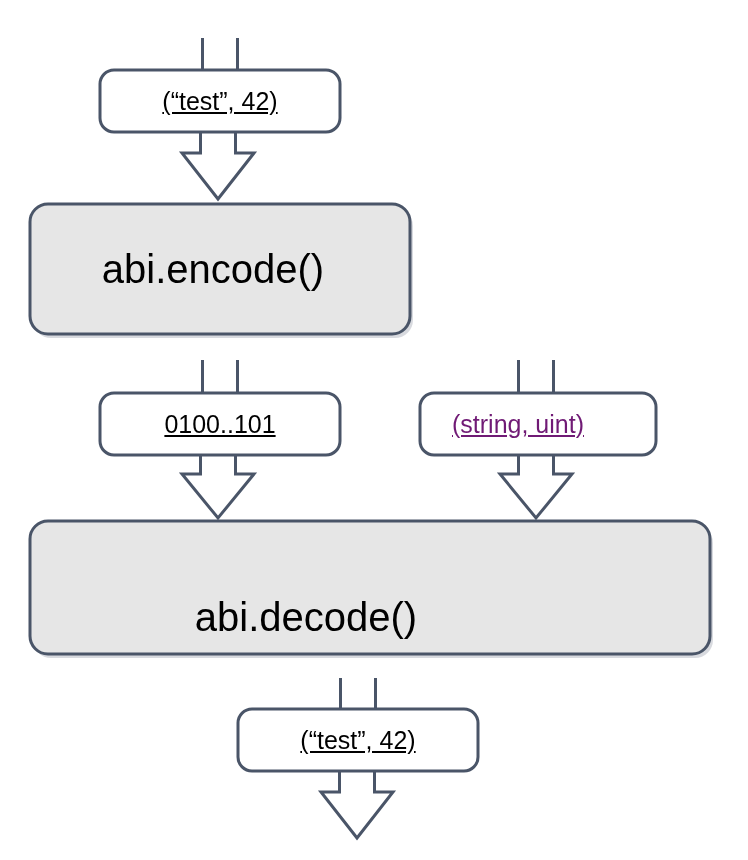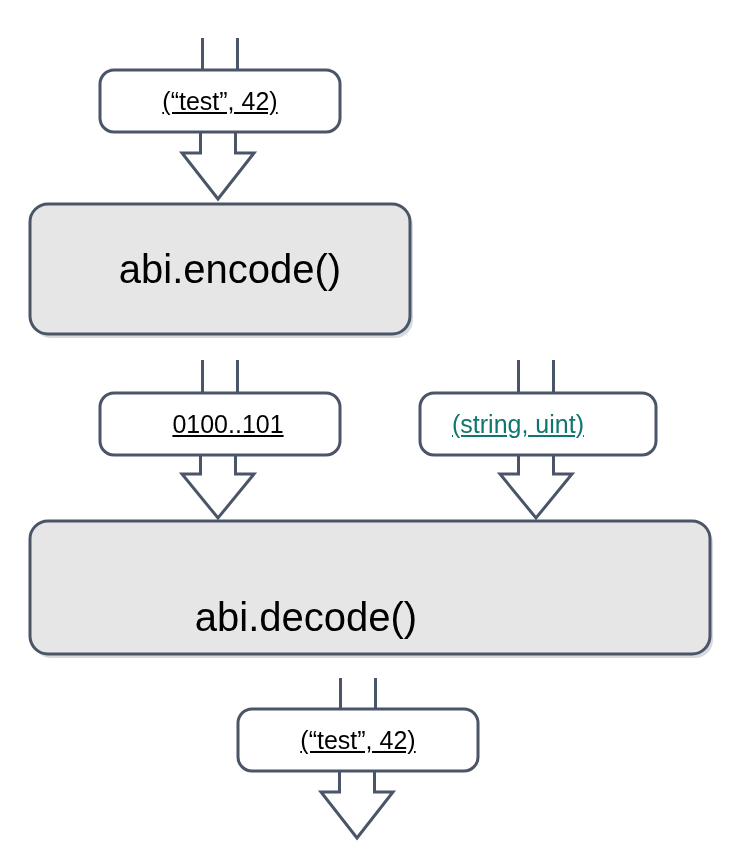--- a/index.html
+++ b/index.html
@@ -58,19 +58,19 @@
       <rect x="33" y="208" width="380" height="130" rx="18" ry="18" fill="#b8bcc4" opacity="0.55"></rect>
       <rect x="30" y="204" width="380" height="130" rx="18" ry="18" fill="#e6e6e6" stroke="#4a5568" stroke-width="3"></rect>
       <rect x="100" y="393" width="240" height="62" rx="14" ry="14" fill="#ffffff" stroke="#4a5568" stroke-width="3"></rect>
       <rect x="420" y="393" width="236" height="62" rx="14" ry="14" fill="#ffffff" stroke="#4a5568" stroke-width="3"></rect>
       <rect x="33" y="525" width="680" height="133" rx="18" ry="18" fill="#b8bcc4" opacity="0.55"></rect>
       <rect x="30" y="521" width="680" height="133" rx="18" ry="18" fill="#e6e6e6" stroke="#4a5568" stroke-width="3"></rect>
       <rect x="238" y="709" width="240" height="62" rx="14" ry="14" fill="#ffffff" stroke="#4a5568" stroke-width="3"></rect>
     </svg>
   <div id="label-layer">
       <div class="node-label label-data" style="left: 100px; top: 70px; width: 240px; height: 62px; color: rgb(0, 0, 0);">(“test”, 42)</div>
-      <div class="node-label label-process" style="left: 40px; top: 204px; width: 380px; height: 130px; color: rgb(0, 0, 0);">abi.encode()</div>
-      <div class="node-label label-data" style="left: 100px; top: 393px; width: 240px; height: 62px; color: rgb(0, 0, 0); padding-left: 8px;">0100..101</div>
-      <div class="node-label label-data" style="left: 420px; top: 393px; width: 196px; height: 62px; color: #0f766e;">(string, uint)</div>
+      <div class="node-label label-process" style="left: 23px; top: 204px; width: 380px; height: 130px; color: rgb(0, 0, 0);">abi.encode()</div>
+      <div class="node-label label-data" style="left: 100px; top: 393px; width: 240px; height: 62px; color: rgb(0, 0, 0);">0100..101</div>
+      <div class="node-label label-data" style="left: 420px; top: 393px; width: 196px; height: 62px; color: #701a75;">(string, uint)</div>
       <div class="node-label label-process" style="left: 30px; top: 551px; width: 552px; height: 133px; color: rgb(0, 0, 0);">abi.decode()</div>
       <div class="node-label label-data" style="left: 238px; top: 709px; width: 240px; height: 62px; color: rgb(0, 0, 0);">(“test”, 42)</div>
     </div>
 </div>
 
 </body></html>

